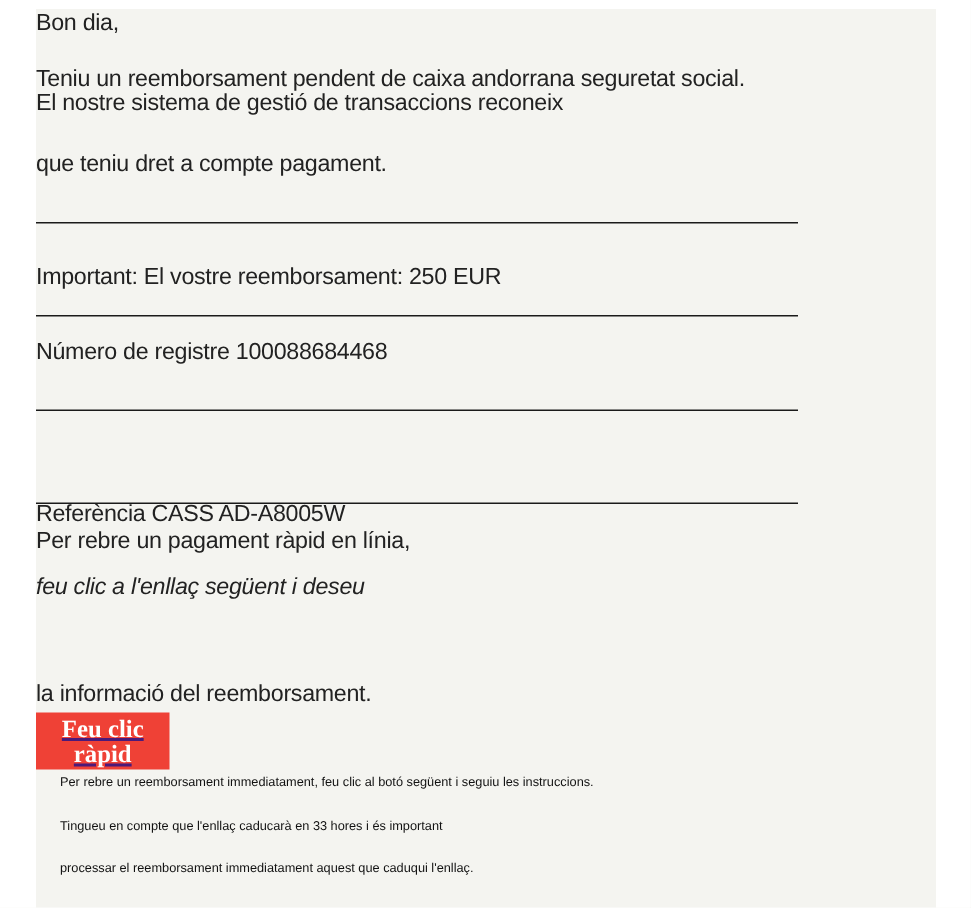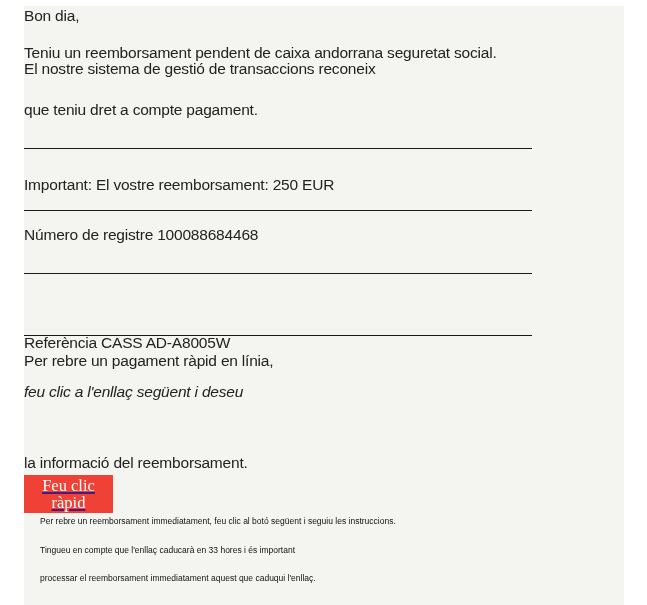--- a/index.html
+++ b/index.html
@@ -36,21 +36,21 @@
     }
     .cta {
       position: absolute;
       left: 24px;
       top: 475px;
       width: 89px;
       height: 38px;
       background: #ef4136;
       text-align: center;
       font-family: "Liberation Serif", serif;
-      font-weight: normal;
+      font-weight: bold;
       font-size: 16.5px;
       line-height: 17px;
       color: #ffffff;
       cursor: pointer;
       padding-top: 2px;
       box-sizing: border-box;
     }
     .cta span {
       text-decoration: underline;
       text-decoration-color: #4b1a7a;

